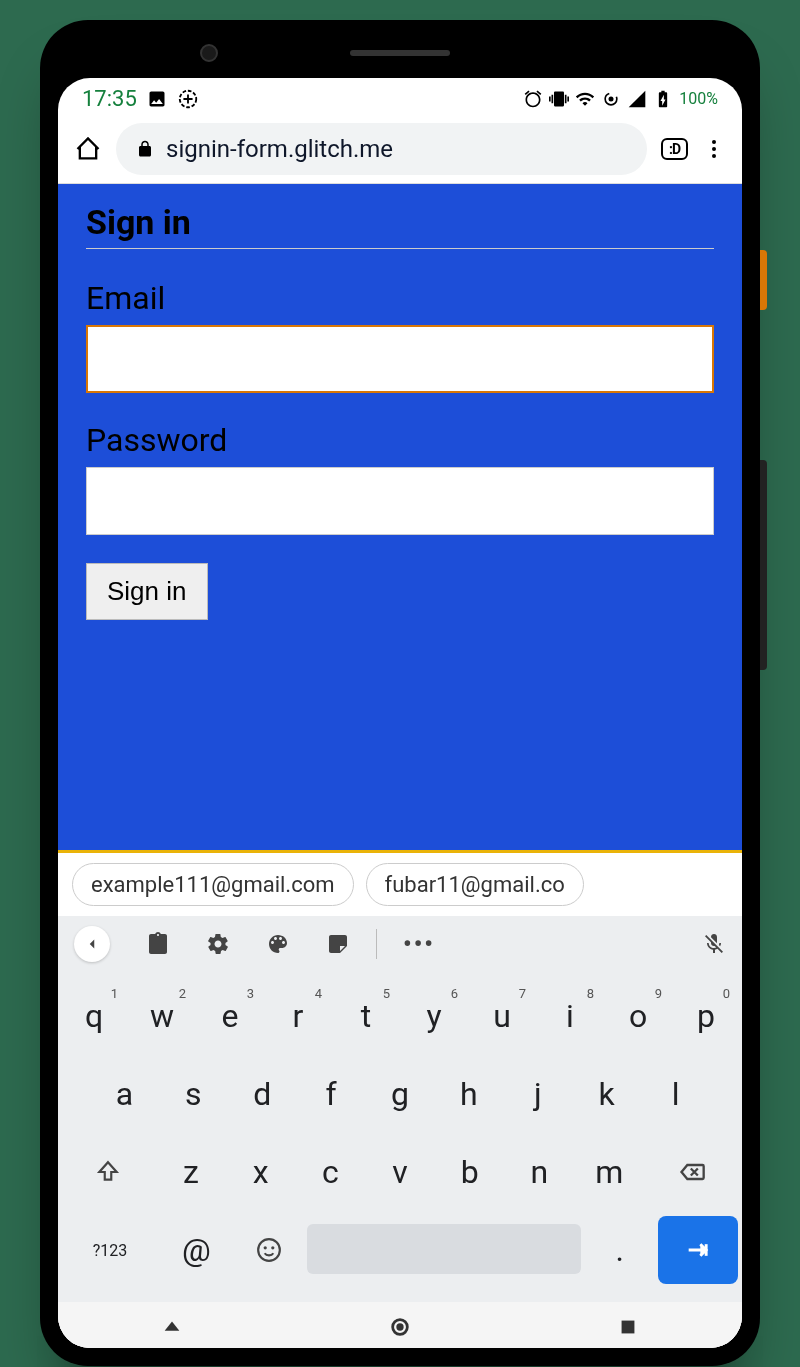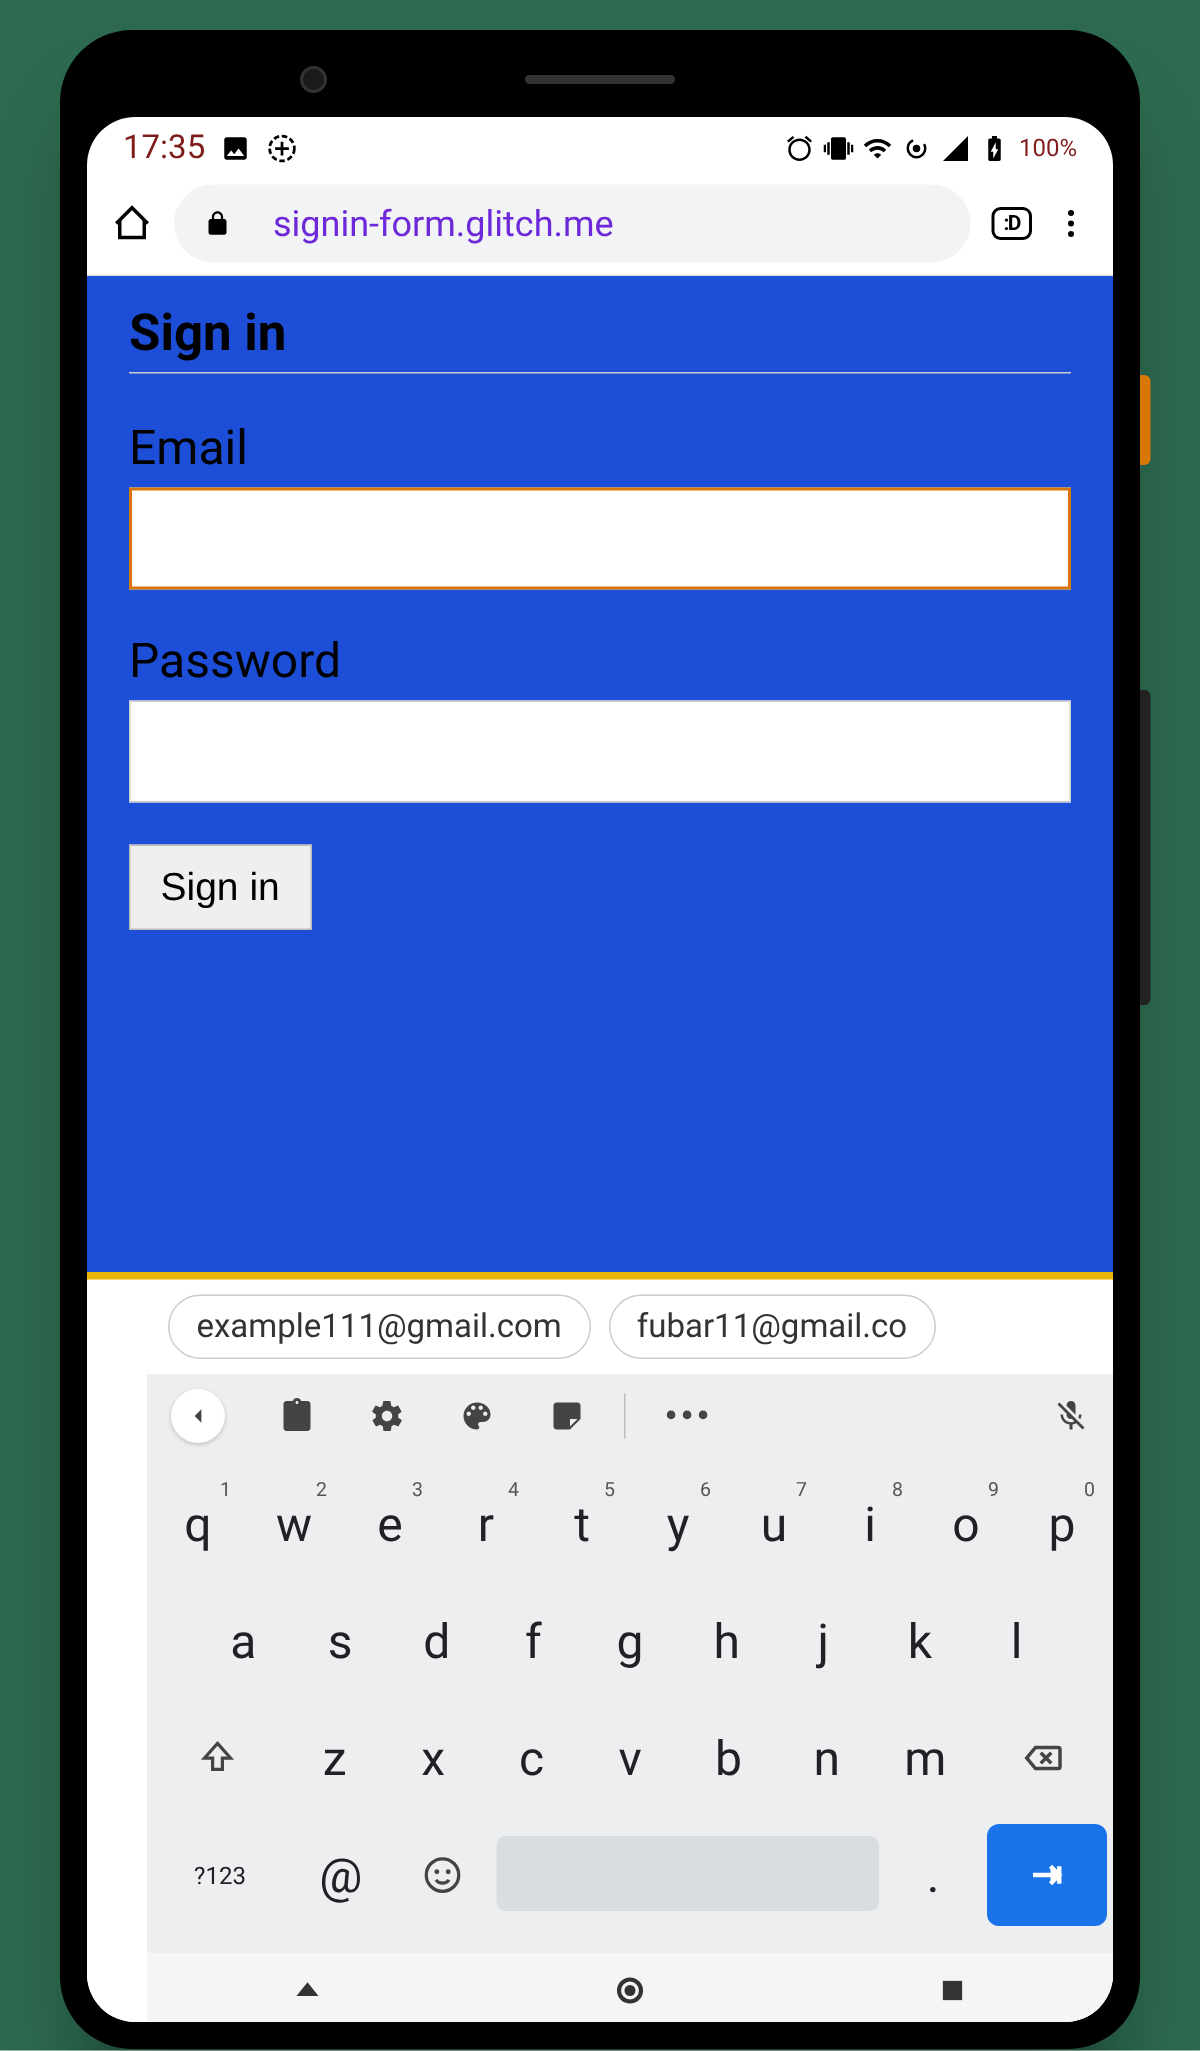--- a/index.html
+++ b/index.html
@@ -68,42 +68,42 @@
       display: flex;
       flex-direction: column;
       margin-top: 40px;
     }
     .status-bar {
       display: flex;
       justify-content: space-between;
       align-items: center;
       padding: 8px 24px 4px;
       font-size: 22px;
-      color: #7f1d1d;
+      color: #15803d;
     }
     .status-left { display: flex; align-items: center; gap: 10px; }
     .status-right { display: flex; align-items: flex-start; gap: 6px; font-size: 16px; }
     .status-right svg { width: 20px; height: 20px; }
     .browser-bar {
       display: flex;
       align-items: center;
       padding: 8px 16px;
       gap: 14px;
       border-bottom: 1px solid #ddd;
     }
     .url-pill {
       flex: 1;
       background: #f1f3f4;
       border-radius: 28px;
       padding: 12px 20px;
       display: flex;
       align-items: center;
-      gap: 28px;
+      gap: 12px;
       font-size: 24px;
-      color: #6d28d9;
+      color: #0f172a;
     }
     .tab-badge {
       border: 2.5px solid #000;
       border-radius: 6px;
       padding: 1px 6px;
       font-size: 14px;
       font-weight: bold;
       letter-spacing: -1px;
     }
     .page-content {
@@ -137,22 +137,21 @@
     }
     .signin-btn {
       font-size: 26px;
       padding: 12px 20px;
       background: #efefef;
       border: 1px solid #bbb;
       cursor: pointer;
     }
     .keyboard-area {
       background: #fff;
-      border-top: 5px solid #eab308;
-      padding-left: 40px;
+      border-top: 3px solid #eab308;
     }
     .suggestions {
       display: flex;
       gap: 12px;
       padding: 10px 14px;
       overflow: hidden;
     }
     .suggestion-chip {
       border: 1px solid #ccc;
       border-radius: 28px;

